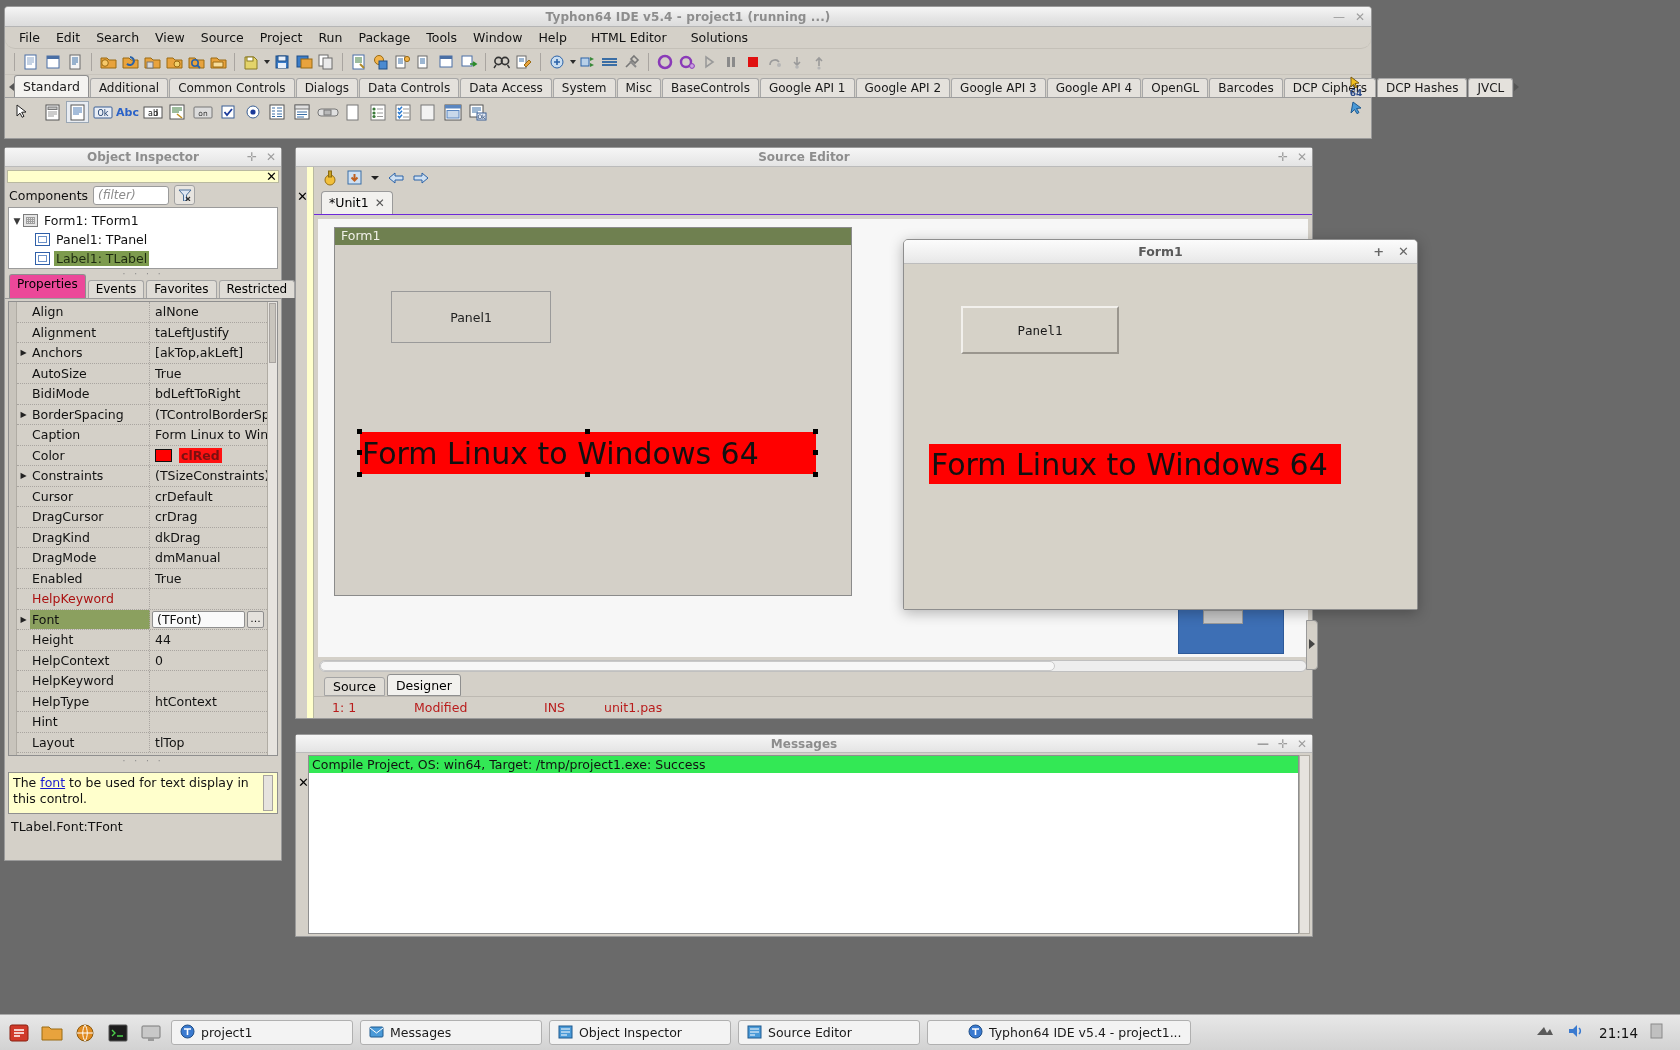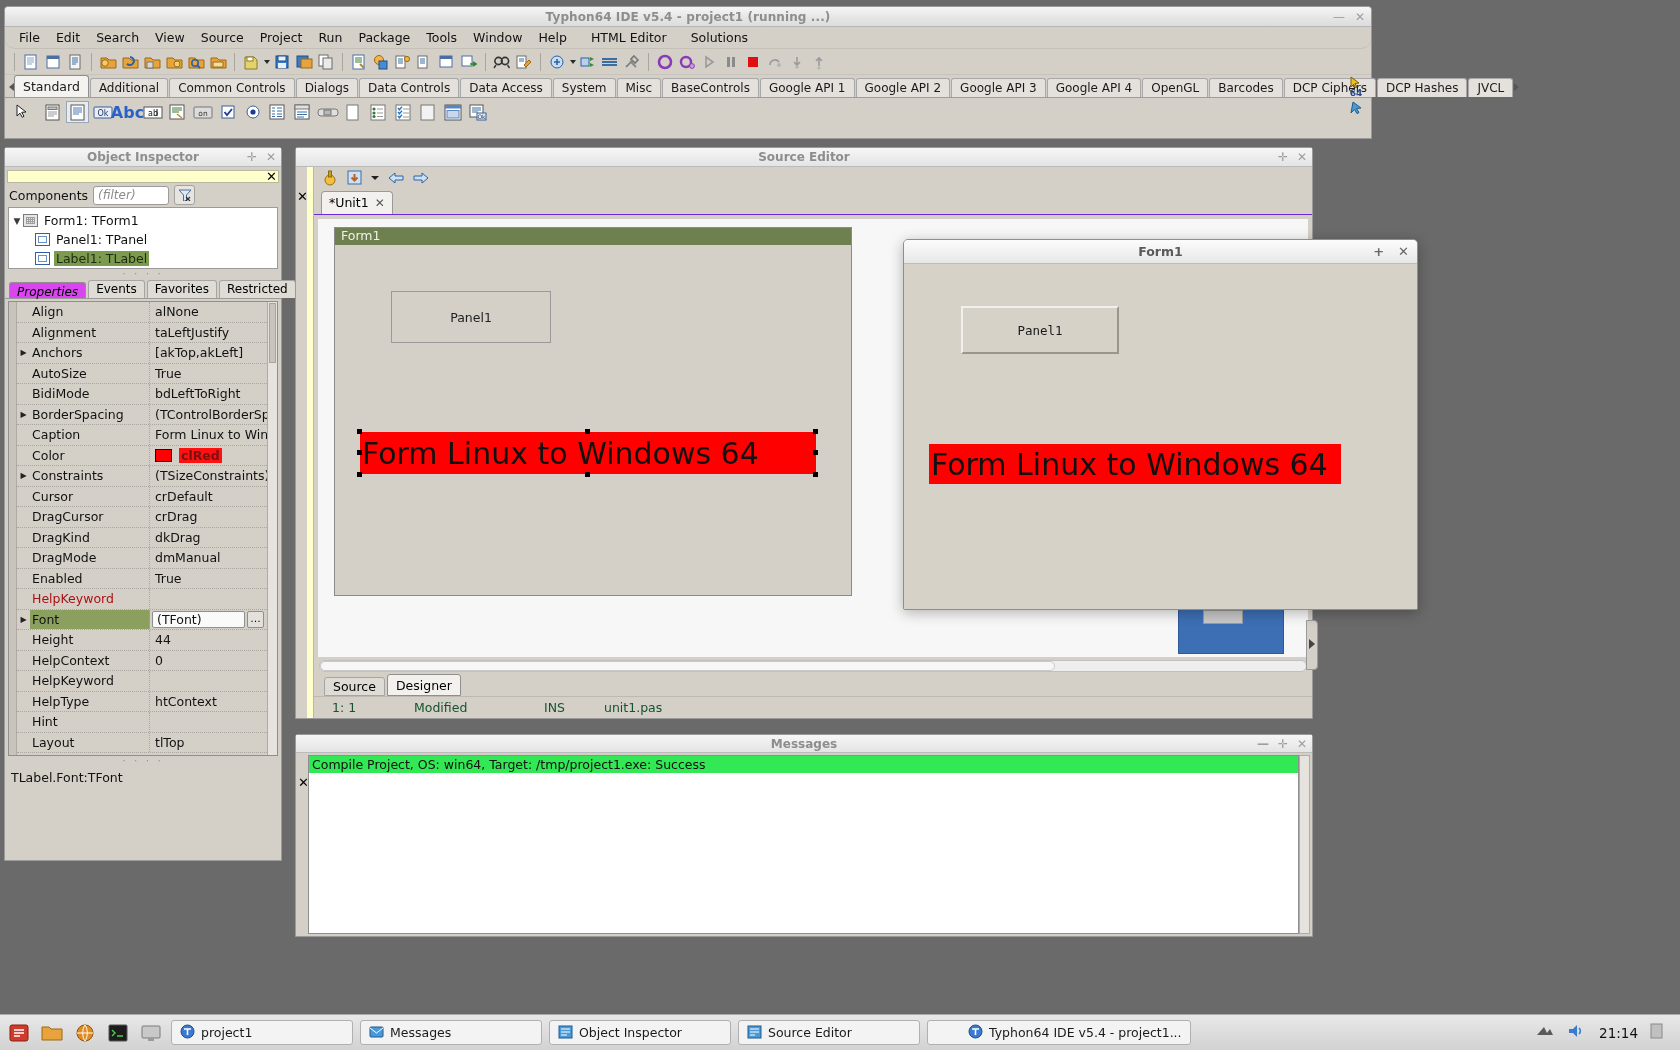--- a/index.html
+++ b/index.html
@@ -198,21 +198,21 @@
   #proptabs {
     height: 21px; display: flex; align-items: flex-end;
     padding-left: 4px; border-bottom: 1px solid #9a9a9a;
   }
   .prtab {
     height: 18px; line-height: 17px; padding: 0 7px;
     font-size: 12px; background: #dfdcd6;
     border: 1px solid #a5a5a5; border-bottom: none;
     border-radius: 3px 3px 0 0; margin-right: 2px;
   }
-  .prtab.active { background: #d946ef; height: 16px; line-height: 19px; border-color: #8f8f8f; position:relative; z-index:2;font-style:italic;}
+  .prtab.active { background: #ec4899; height: 24px; line-height: 19px; border-color: #8f8f8f; position:relative; z-index:2;}
 
   
   #pgrid {
     margin: 2px 3px 0 3px; height: 455px;
     background: #d4d0c8; border: 1px solid #8f8f8f;
     display: flex; position: relative; overflow: hidden;
   }
   #pgrid .gutter { width: 8px; background: #c8c4bc; border-right: 1px solid #b0aca4; flex: none; }
   #pgrid .rows { flex: 1; overflow: hidden; }
   .prow {
@@ -346,21 +346,21 @@
   }
   #se-bottab { height: 24px; display: flex; align-items: flex-end; padding-left: 10px; }
   .bottab {
     height: 19px; line-height: 18px; padding: 0 8px; font-size: 12.5px;
     background: #dfdcd6; border: 1px solid #a5a5a5;
     border-radius: 3px 3px 0 0; margin-right: 2px;
   }
   .bottab.active { background: #f2f1ee; height: 22px; line-height: 21px; border-color: #8f8f8f; }
   #se-status {
     height: 22px; display: flex; align-items: center;
-    font-size: 12.5px; color: #14532d; border-top: 1px solid #bdb9b2;
+    font-size: 12.5px; color: #b91c1c; border-top: 1px solid #bdb9b2;
   }
   #se-status span { display: inline-block; }
 
   
   #msgs {
     position: absolute; left: 295px; top: 734px;
     width: 1018px; height: 203px;
     background: #d4d0c8; border: 1px solid #9a9a9a;
     border-radius: 3px 3px 0 0;
   }
@@ -752,21 +752,21 @@
           <path d="M4 4h9M4 6h9M4 8h9M4 10h6" stroke="#4a7ab5"></path>
         </svg>
       </div>
     <div class="cmp">
         <svg width="20" height="15">
           <rect x="1" y="2" width="18" height="11" rx="1" fill="#e9eef6" stroke="#3a5f95"></rect>
           <text x="10" y="10.5" font-size="8" text-anchor="middle" fill="#1a3a6a" font-family="DejaVu Sans">Ok</text>
         </svg>
       </div>
     <div class="cmp">
-        <span style="font-size:16px;font-weight:bold;color:#2a62c8;font-family:'DejaVu Sans',sans-serif">Abc</span>
+        <span style="font-size:11px;font-weight:bold;color:#2a62c8;font-family:'DejaVu Sans',sans-serif">Abc</span>
       </div>
     <div class="cmp">
         <svg width="20" height="15">
           <rect x="1" y="2" width="18" height="11" fill="#fff" stroke="#555"></rect>
           <text x="5" y="10.5" font-size="8" fill="#111" font-family="DejaVu Sans">ab</text>
           <path d="M14 4v7" stroke="#111"></path>
         </svg>
       </div>
     <div class="cmp">
         <svg width="17" height="16">
@@ -1031,20 +1031,24 @@
         <span class="pval">tlTop</span>
       </div>
     </div>
     <div class="vscroll">
         <div class="thumb"></div>
       </div>
   </div>
 
   <div class="splitdots">· · · ·</div>
 
+  <div id="oi-hint">
+    <div class="hint-text"><span>The </span><a href="#">font</a><span> to be used for text display in this control.</span></div>
+    <div class="hs"></div>
+  </div>
   <div id="oi-status">TLabel.Font:TFont</div>
 </div>
 
 <div id="srced">
   <div class="se-title">
     <span>Source Editor</span>
     <span class="btns">
       <span>✛</span>
       <span>✕</span>
     </span>

